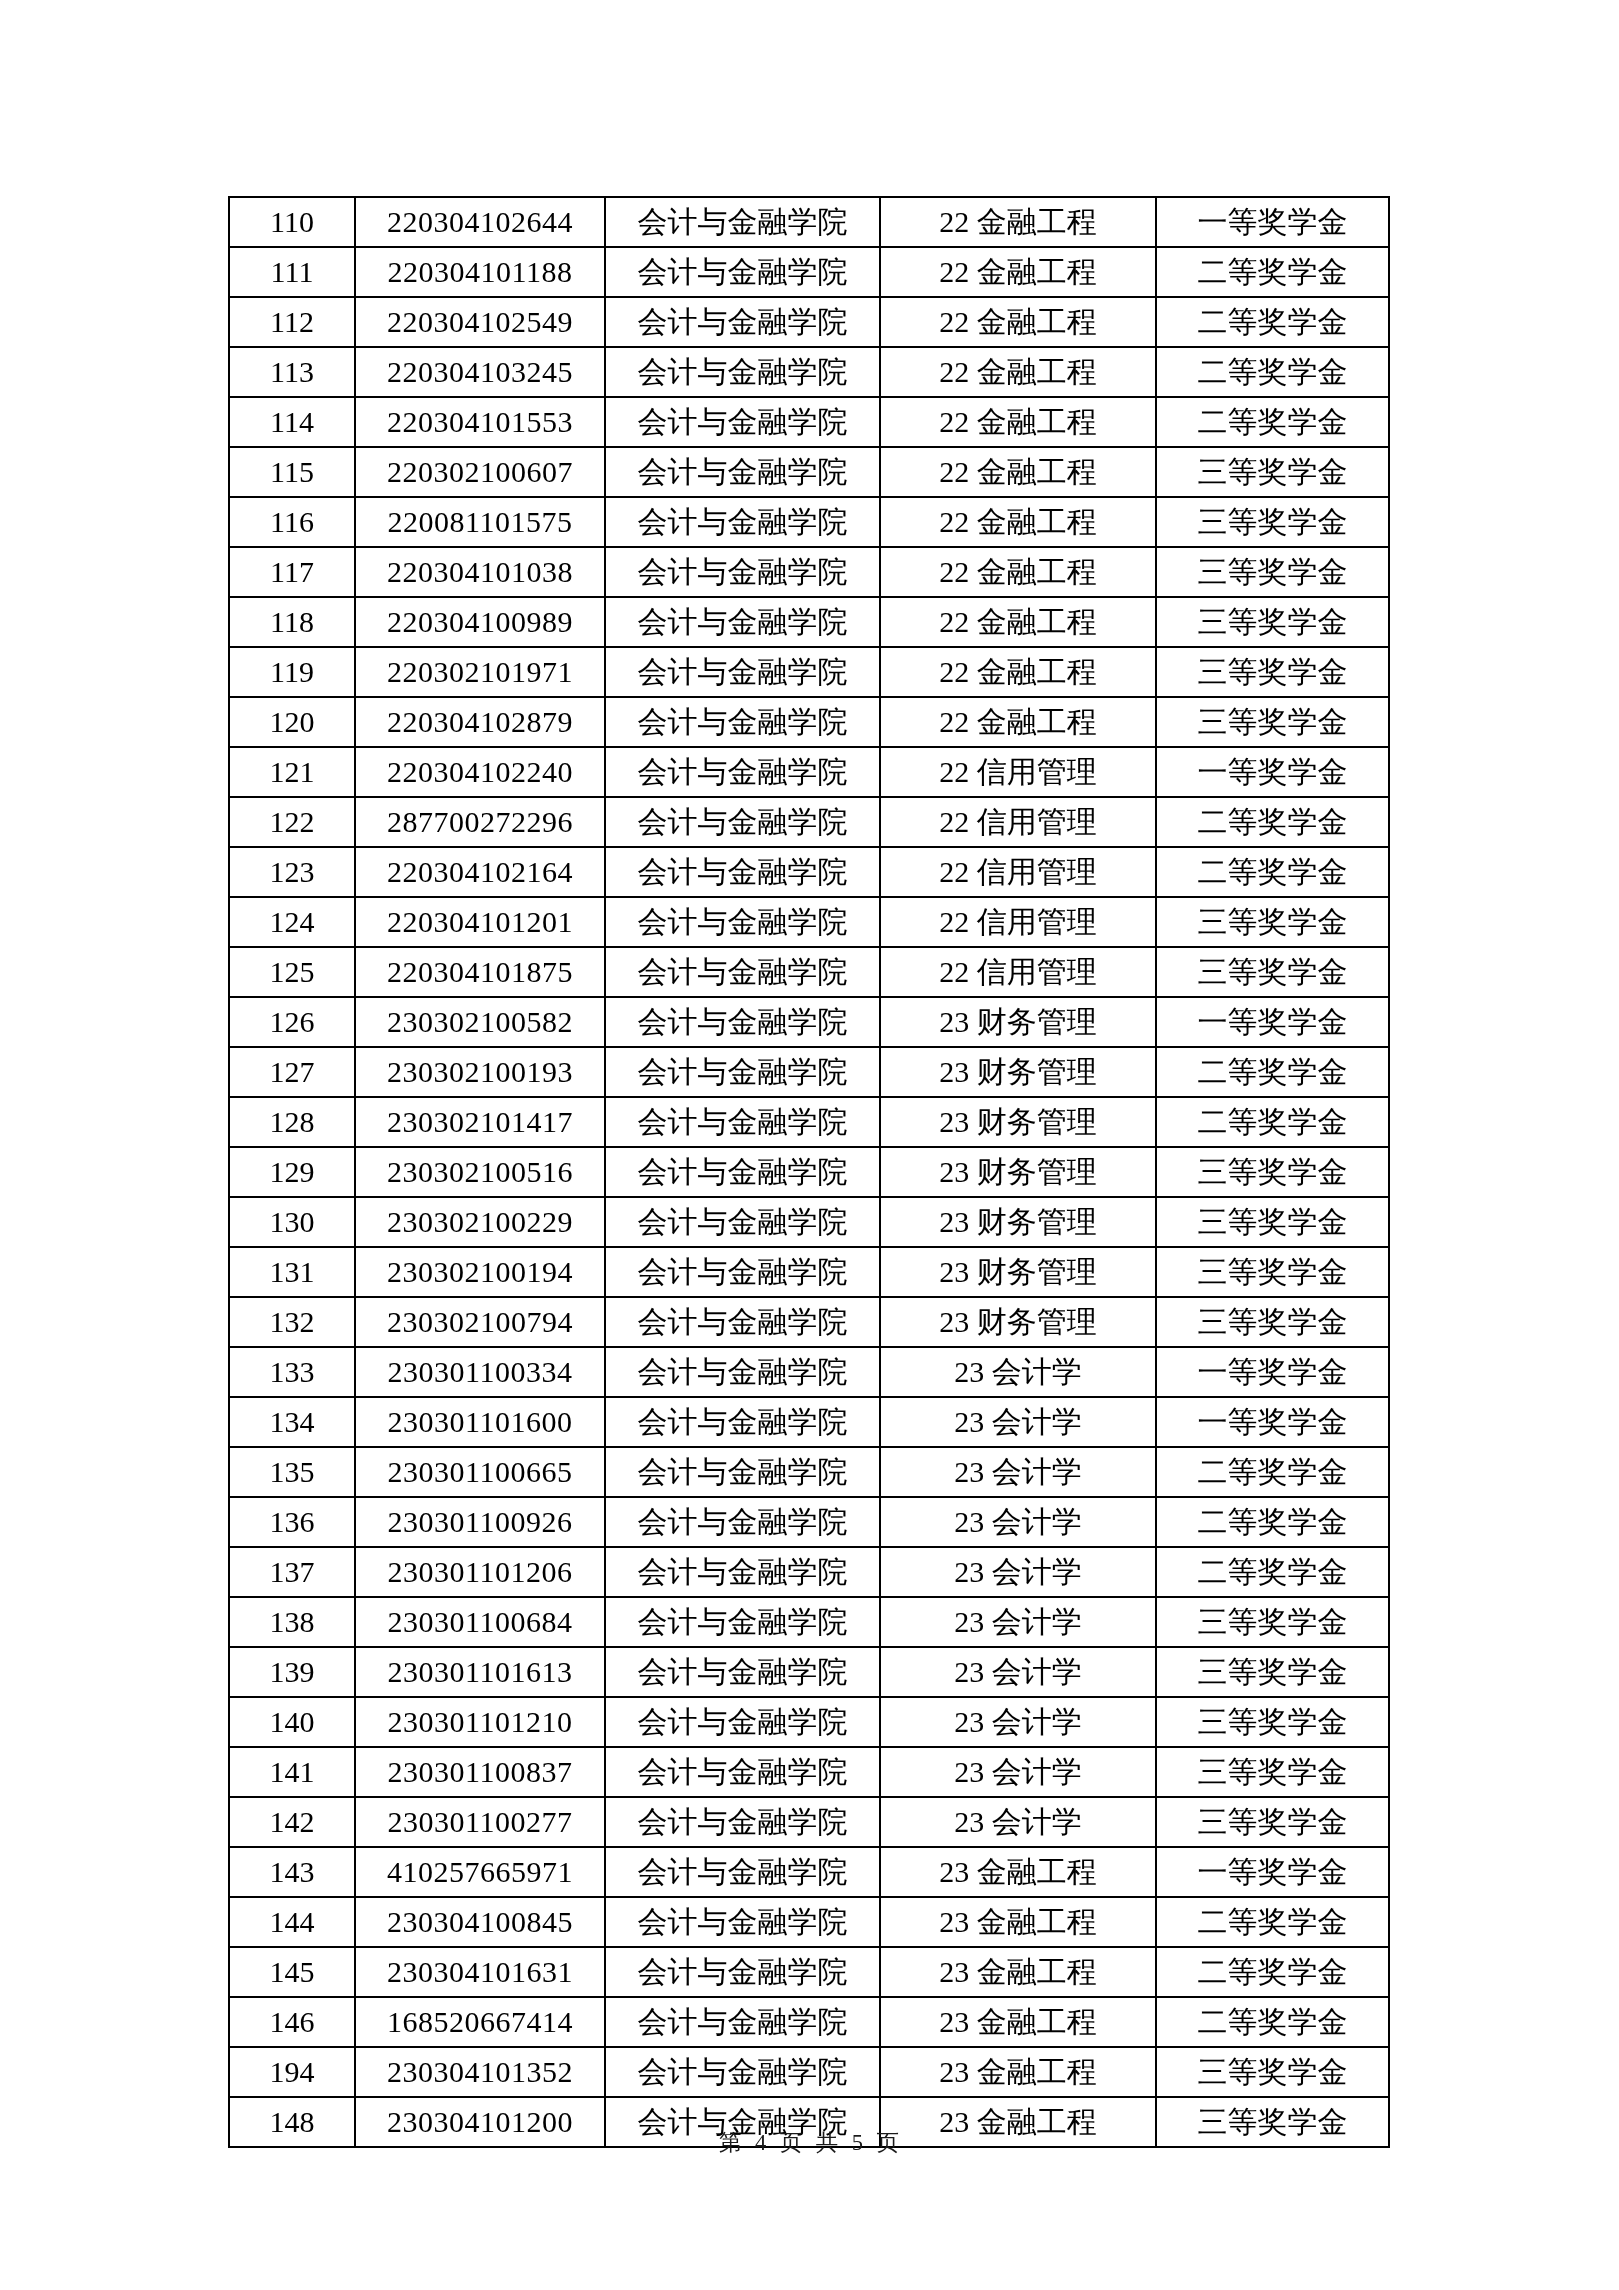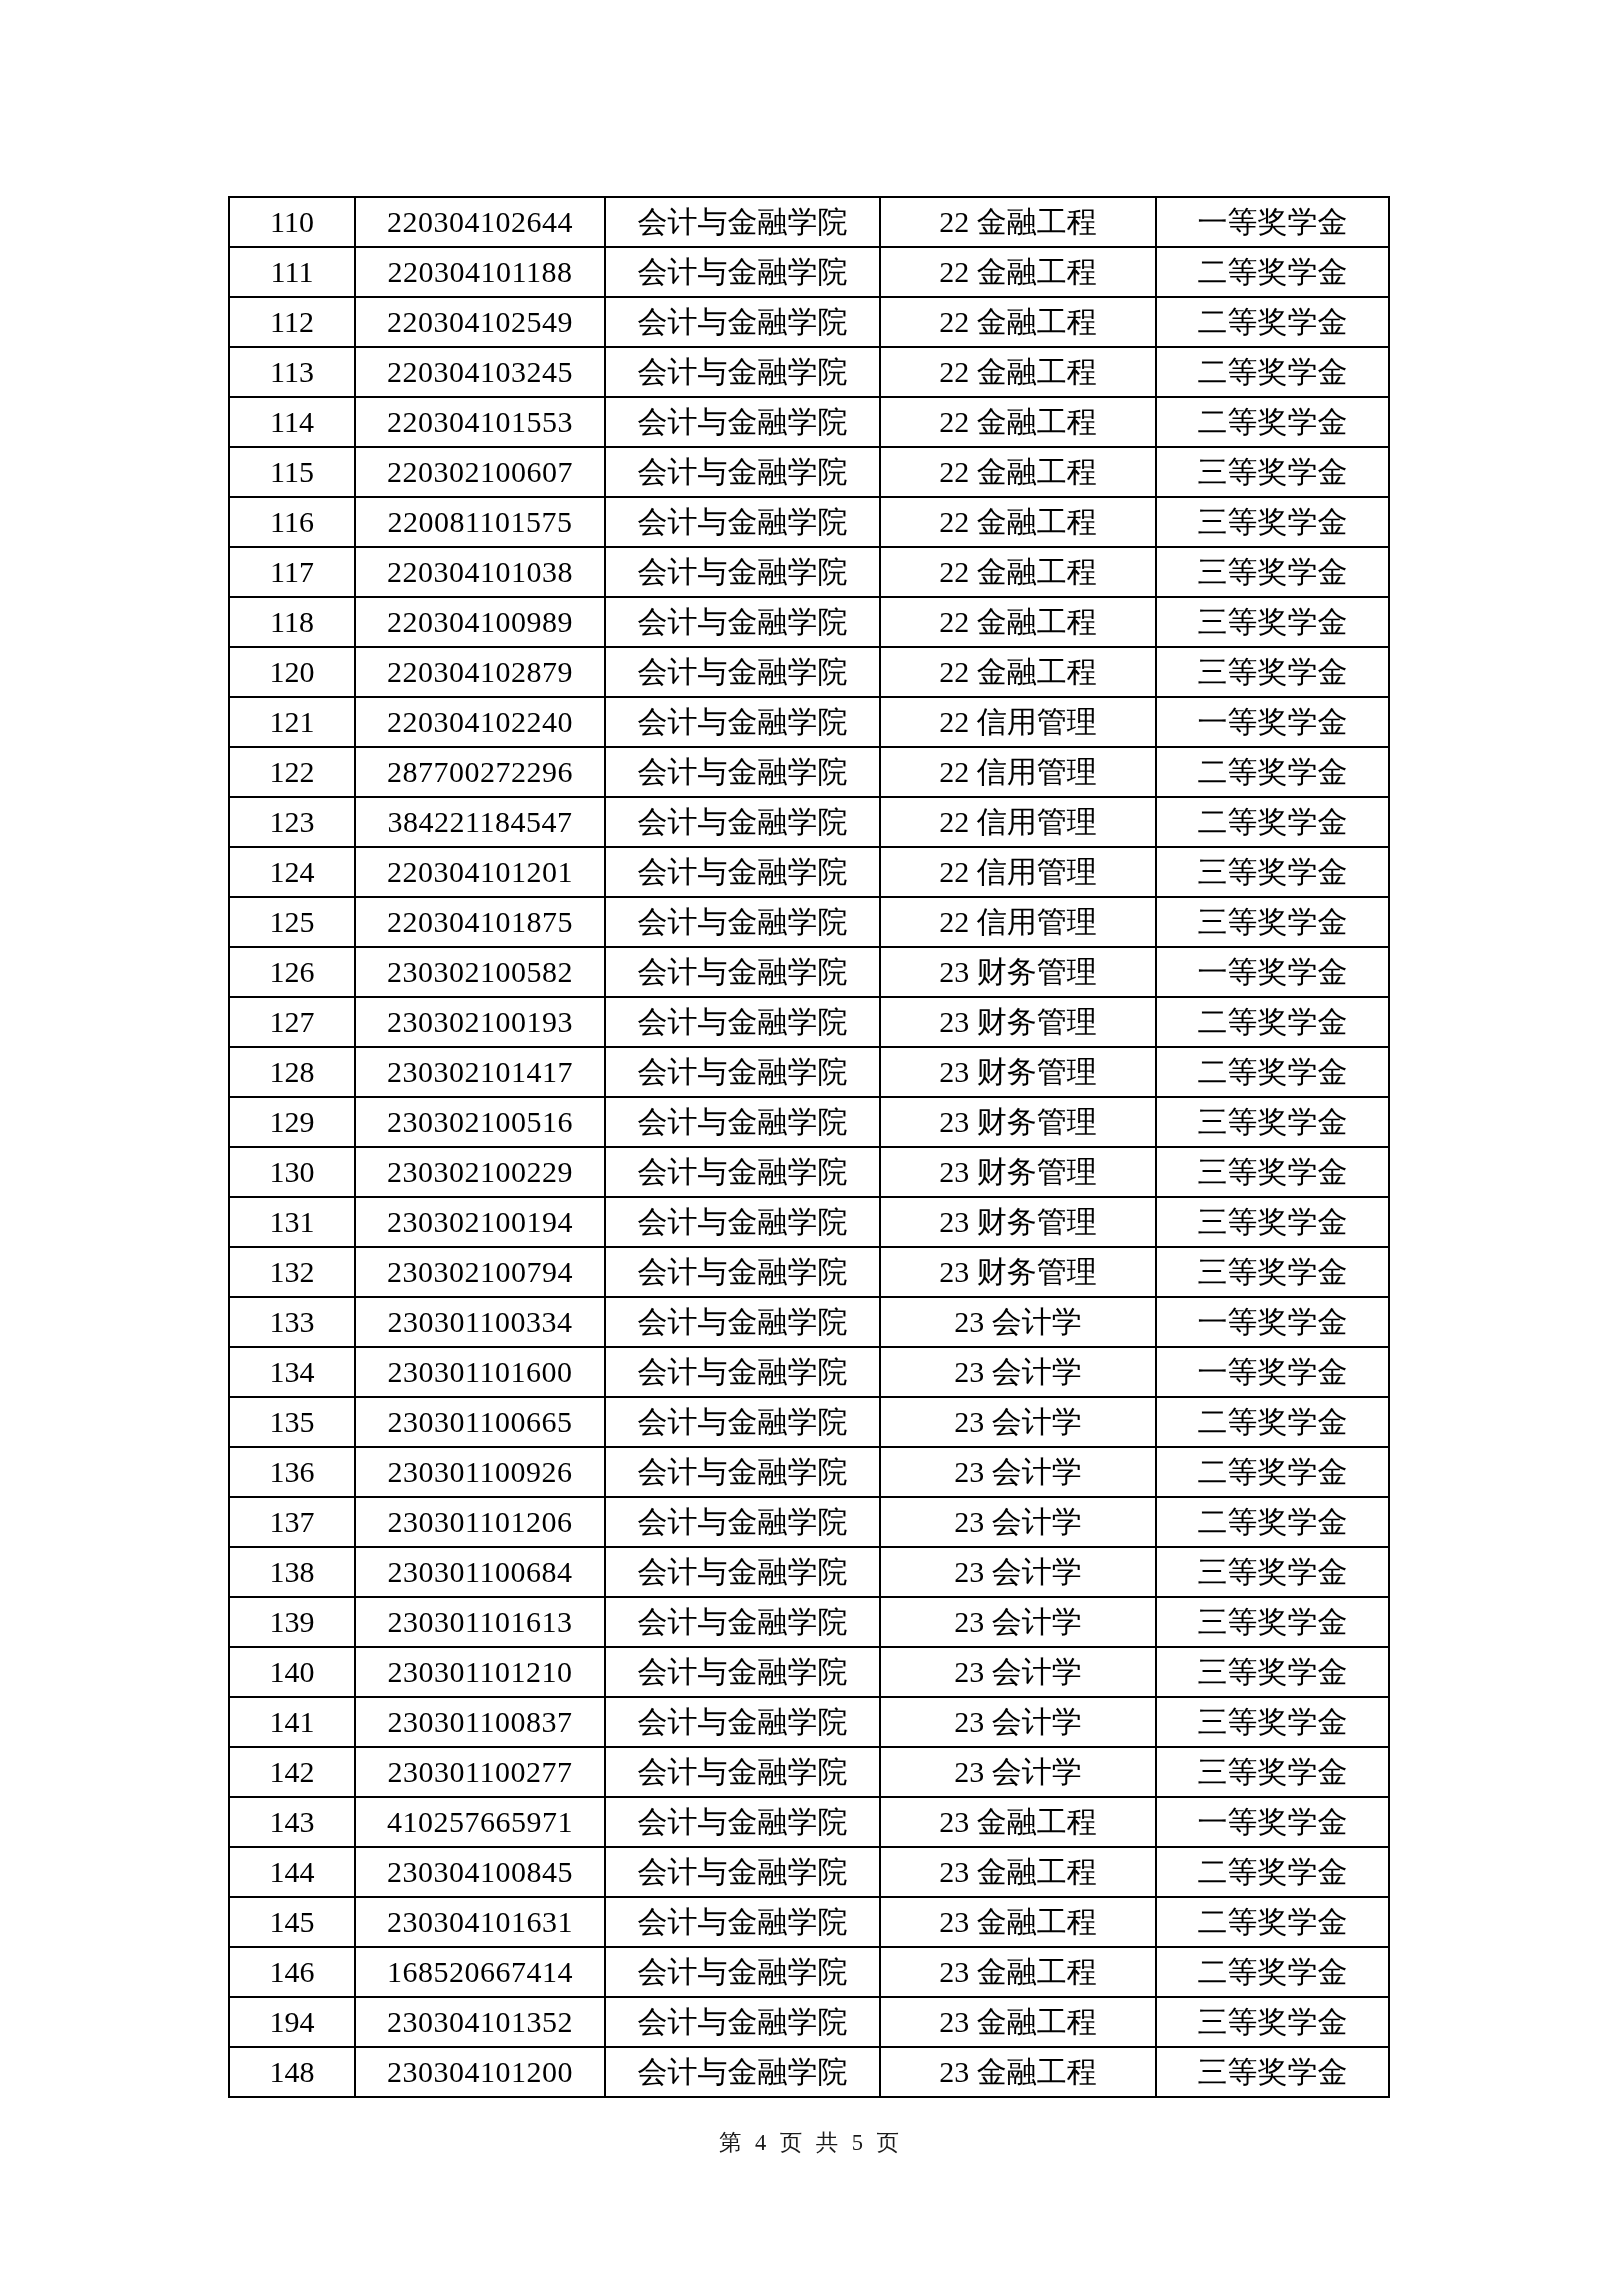--- a/index.html
+++ b/index.html
@@ -134,20 +134,27 @@
   </tr>
 
   <tr>
     <td class="c-no">118</td>
     <td class="c-id">220304100989</td>
     <td class="c-college">会计与金融学院</td>
     <td class="c-program">22 金融工程</td>
     <td class="c-award">三等奖学金</td>
   </tr>
 
+  <tr>
+    <td class="c-no">119</td>
+    <td class="c-id">220302101971</td>
+    <td class="c-college">会计与金融学院</td>
+    <td class="c-program">22 金融工程</td>
+    <td class="c-award">三等奖学金</td>
+  </tr>
 
   <tr>
     <td class="c-no">120</td>
     <td class="c-id">220304102879</td>
     <td class="c-college">会计与金融学院</td>
     <td class="c-program">22 金融工程</td>
     <td class="c-award">三等奖学金</td>
   </tr>
 
   <tr>
@@ -161,21 +168,21 @@
   <tr>
     <td class="c-no">122</td>
     <td class="c-id">287700272296</td>
     <td class="c-college">会计与金融学院</td>
     <td class="c-program">22 信用管理</td>
     <td class="c-award">二等奖学金</td>
   </tr>
 
   <tr>
     <td class="c-no">123</td>
-    <td class="c-id">384221184547</td>
+    <td class="c-id">220304102164</td>
     <td class="c-college">会计与金融学院</td>
     <td class="c-program">22 信用管理</td>
     <td class="c-award">二等奖学金</td>
   </tr>
 
   <tr>
     <td class="c-no">124</td>
     <td class="c-id">220304101201</td>
     <td class="c-college">会计与金融学院</td>
     <td class="c-program">22 信用管理</td>

